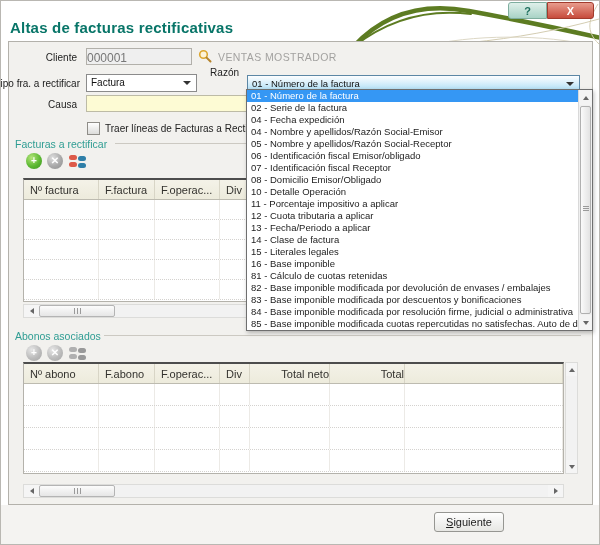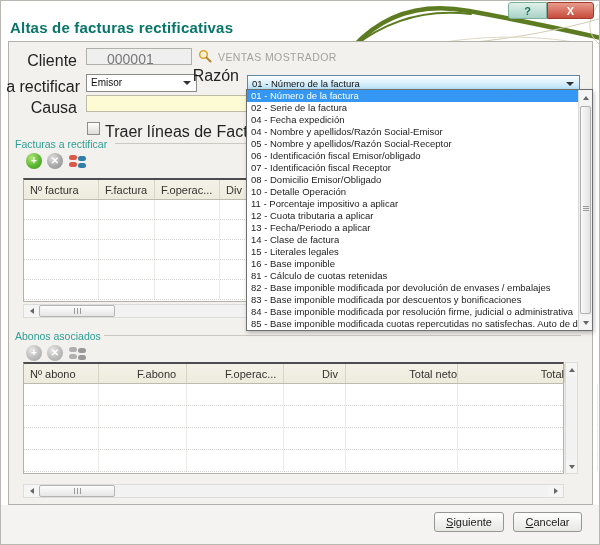--- a/index.html
+++ b/index.html
@@ -18,25 +18,25 @@
   .capbtn.help { left:507px; width:39px; background:linear-gradient(#dff0ea,#a9d3c6);
                  border:1px solid #7fae9f; border-radius:3px 0 0 3px; color:#1e6f5e; }
   .capbtn.close { left:546px; width:47px; background:linear-gradient(#e89c8d,#c74b3c);
                   border:1px solid #a23b2d; border-radius:0 3px 3px 0; color:#fff; }
 
   
   .panel { position:absolute; left:7px; top:40px; width:585px; height:464px;
            background:#f2f1ee; border:1px solid #b3b1ab; }
   .footer { position:absolute; left:0; top:504px; width:600px; height:41px; background:#f4f3f1; }
 
-  .lbl { position:absolute; font-size:16px; color:#222; white-space:nowrap; }
+  .lbl { position:absolute; font-size:10px; color:#222; white-space:nowrap; }
   .r-anchor { text-align:right; }
 
-  .txt { position:absolute; border:1px solid #b2b0aa; background:#efefef; font-size:14px;
-         color:#777; padding:2px 20px; }
+  .txt { position:absolute; border:1px solid #b2b0aa; background:#efefef; font-size:12px;
+         color:#777; padding:2px 0; }
   .combo { position:absolute; border:1px solid #8b8b8b; background:#fff; font-size:10px;
            color:#111; padding:2px 20px 2px 4px; white-space:nowrap; overflow:hidden; cursor:pointer; }
   .combo .arr { position:absolute; right:5px; top:50%; margin-top:-2px; width:0; height:0;
                 border-left:4px solid transparent; border-right:4px solid transparent;
                 border-top:4px solid #333; }
   .combo.focus { border:1px solid #5c87a5;
                  background:linear-gradient(#fdfeff, #d8effb 45%, #a6dbf4); font-size:9.5px; }
   .causa-field { background:#fdfbd4; border:1px solid #bdbba6; }
 
   .checkbox { position:absolute; width:13px; height:13px; border:1px solid #8f8d88;
@@ -65,21 +65,21 @@
 
   
   .grid { position:absolute; border:1px solid #b4b2ab; border-top:2px solid #4d4d4d; background:#fff; }
   .grid-head { display:grid; background:linear-gradient(#f4f2e8,#edebdc); border-bottom:1px solid #bdbbb0; }
   .grid-head .hc { font-size:11px; color:#33322e; padding:4px 4px 3px 6px;
                    border-right:1px solid #d8d5c6; white-space:nowrap; overflow:hidden; }
   .grid-head .hc.num { text-align:right; padding-right:0; }
   .grid-body .row { display:grid; border-bottom:1px dotted #d4d2cf; }
   .grid-body .cell { border-right:1px solid #eceae6; }
   .t1 .grid-head, .t1 .row { grid-template-columns:75px 56px 65px 30px 1fr; }
-  .t2 .grid-head, .t2 .row { grid-template-columns:75px 56px 65px 30px 80px 75px 1fr;gap:32px; }
+  .t2 .grid-head, .t2 .row { grid-template-columns:75px 56px 65px 30px 80px 75px 1fr; }
   .t1 .row { height:20px; } .t2 .row { height:22px; }
 
   
   .hscroll { position:absolute; height:14px; background:#f2f2f2; border:1px solid #dcdcda; }
   .hscroll .sbtn { position:absolute; top:0; width:15px; height:12px; background:#f5f5f5;
                    display:flex; align-items:center; justify-content:center; }
   .hscroll .left { left:0; } .hscroll .right { right:0; }
   .hscroll .thumb { position:absolute; left:15px; top:0; width:76px; height:12px;
                     background:linear-gradient(#fcfcfc,#e6e6e6); border:1px solid #b4b4b4; border-radius:2px; }
   .gripv { display:flex; gap:2px; justify-content:center; align-items:center; height:100%; }
@@ -147,21 +147,21 @@
   <div class="lbl r-anchor" style="right:522px; top:51px;">Cliente</div>
   <div class="txt" style="left:85px; top:47px; width:106px; height:17px;">000001</div>
   <svg class="search-ic" style="left:197px; top:48px;" viewBox="0 0 14 14">
     <circle cx="5.5" cy="5.5" r="3.8" fill="#fdf3d8" stroke="#dca62e" stroke-width="1.6"></circle>
     <line x1="8.6" y1="8.6" x2="12.5" y2="12.5" stroke="#b5832b" stroke-width="2" stroke-linecap="round"></line>
   </svg>
   <div class="muted-name" style="left:217px; top:50px;">VENTAS MOSTRADOR</div>
 
   <div class="lbl r-anchor" style="right:519px; top:77px;">Tipo fra. a rectificar</div>
   <div class="combo" style="left:85px; top:73px; width:111px; height:18px;">
-    <span>Emisor</span>
+    <span>Factura</span>
     <span class="arr"></span>
   </div>
   <div class="lbl r-anchor" style="right:360px; top:66px;margin-left:45px;">Razón</div>
   <div class="combo focus" style="left:246px; top:74px; width:333px; height:18px;">
     <span>01 - Número de la factura</span>
     <span class="arr"></span>
   </div>
 
   <div class="lbl r-anchor" style="right:522px; top:98px;">Causa</div>
   <div class="txt causa-field" style="left:85px; top:94px; width:462px; height:17px;"></div>
@@ -330,21 +330,20 @@
           <i></i>
           <i></i>
         </span>
       </div>
     <div class="sbtn right">
         <span class="tri-right"></span>
       </div>
   </div>
 
   <div class="btn next">Siguiente</div>
-  <div class="btn cancel">Cancelar</div>
 
   <div class="dropdown">
     <div class="opt selected">01 - Número de la factura</div>
     <div class="opt">02 - Serie de la factura</div>
     <div class="opt">04 - Fecha expedición</div>
     <div class="opt">04 - Nombre y apellidos/Razón Social-Emisor</div>
     <div class="opt">05 - Nombre y apellidos/Razón Social-Receptor</div>
     <div class="opt">06 - Identificación fiscal Emisor/obligado</div>
     <div class="opt">07 - Identificación fiscal Receptor</div>
     <div class="opt">08 - Domicilio Emisor/Obligado</div>

